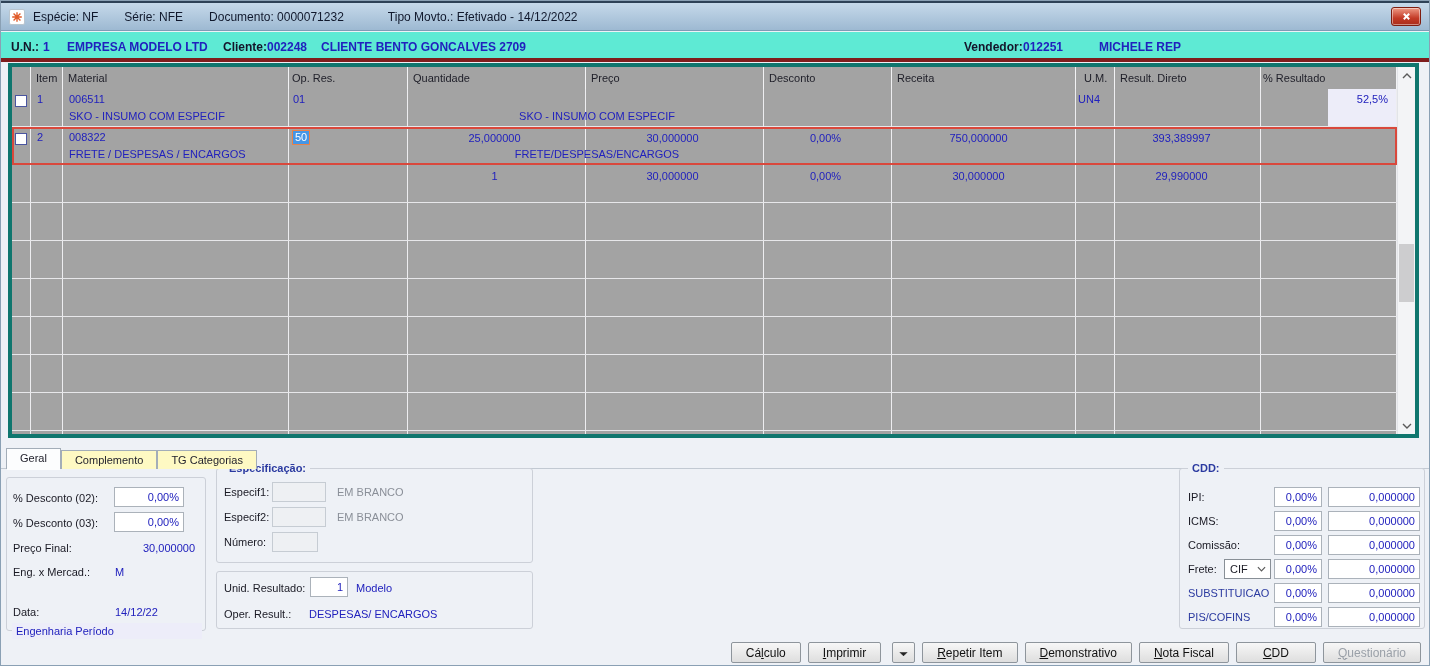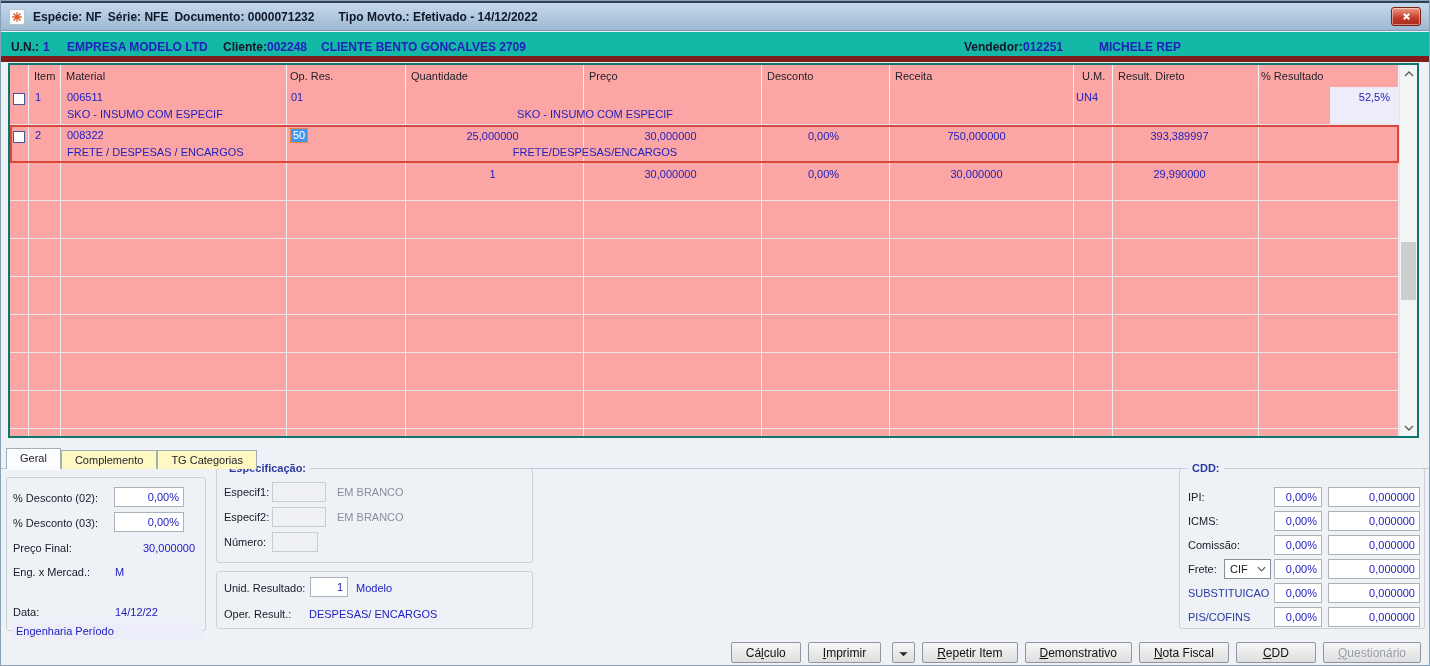--- a/index.html
+++ b/index.html
@@ -11,37 +11,37 @@
   }
   
   .titlebar {
     position:absolute; left:0; top:0; width:100%; height:30px;
     background:linear-gradient(#c6d9ea, #9db9d2);
     border-top:2px solid #2e4257; border-bottom:1px solid #7d9bb5;
     display:flex; align-items:center;
   }
   .app-icon { width:16px; height:16px; margin:0 8px 0 8px; background:#fff;
     border:1px solid #b9c5cf; border-radius:2px; display:flex; align-items:center; justify-content:center; }
-  .title-text { display:flex; gap:6px; font-size:12px; font-weight:bold; color:#10182c; }
+  .title-text { display:flex; gap:26px; font-size:12px; font-weight:normal; color:#10182c; }
   .title-text .gap-big { margin-left:18px; }
   .close-btn {
     position:absolute; right:8px; top:4px; width:30px; height:19px;
     background:linear-gradient(#ef9a85, #c33a26 60%, #a92c1a);
     border:1px solid #7e1d10; border-radius:3px;
     display:flex; align-items:center; justify-content:center; cursor:pointer;
     box-shadow:inset 0 0 0 1px rgba(255,255,255,.45);
   }
   
   .infobar { position:absolute; left:0; top:31px; width:100%; height:30px;
-    background:#14b8a6; border-bottom:6px solid #7f1d1d; font-weight:bold; font-size:12px; }
+    background:#5eead4; border-bottom:4px solid #7f1d1d; font-weight:bold; font-size:12px; }
   .infobar span { position:absolute; top:8px; white-space:nowrap; }
   .lbl { color:#14142a; } .val { color:#2121bd; }
   
   .gridwrap { position:absolute; left:7px; top:62px; width:1411px; height:375px;
-    background:#fca5a5; border:2px solid #0f766e; overflow:hidden; }
+    background:#a3a3a3; border:4px solid #0f766e; overflow:hidden; }
   .gridbody { position:absolute; left:0; top:0; right:18px; bottom:0; overflow:hidden; }
   .grid-row, .grid-header {
     display:grid;
     grid-template-columns:19px 32px 226px 119px 178px 178px 128px 184px 39px 146px auto;
   }
   .grid-header { height:22px; color:#1e1e28; }
   .grid-header .h { padding:5px 0 0 5px; white-space:nowrap; overflow:hidden; border-right:1px solid #f2f2f4; }
   .grid-header .h.tight { padding-left:3px; }
   .grid-row { height:38px; position:relative; border-bottom:1px solid #e7e7ea; }
   .c { border-right:1px solid #ededf0; overflow:visible; position:relative; white-space:nowrap; }

